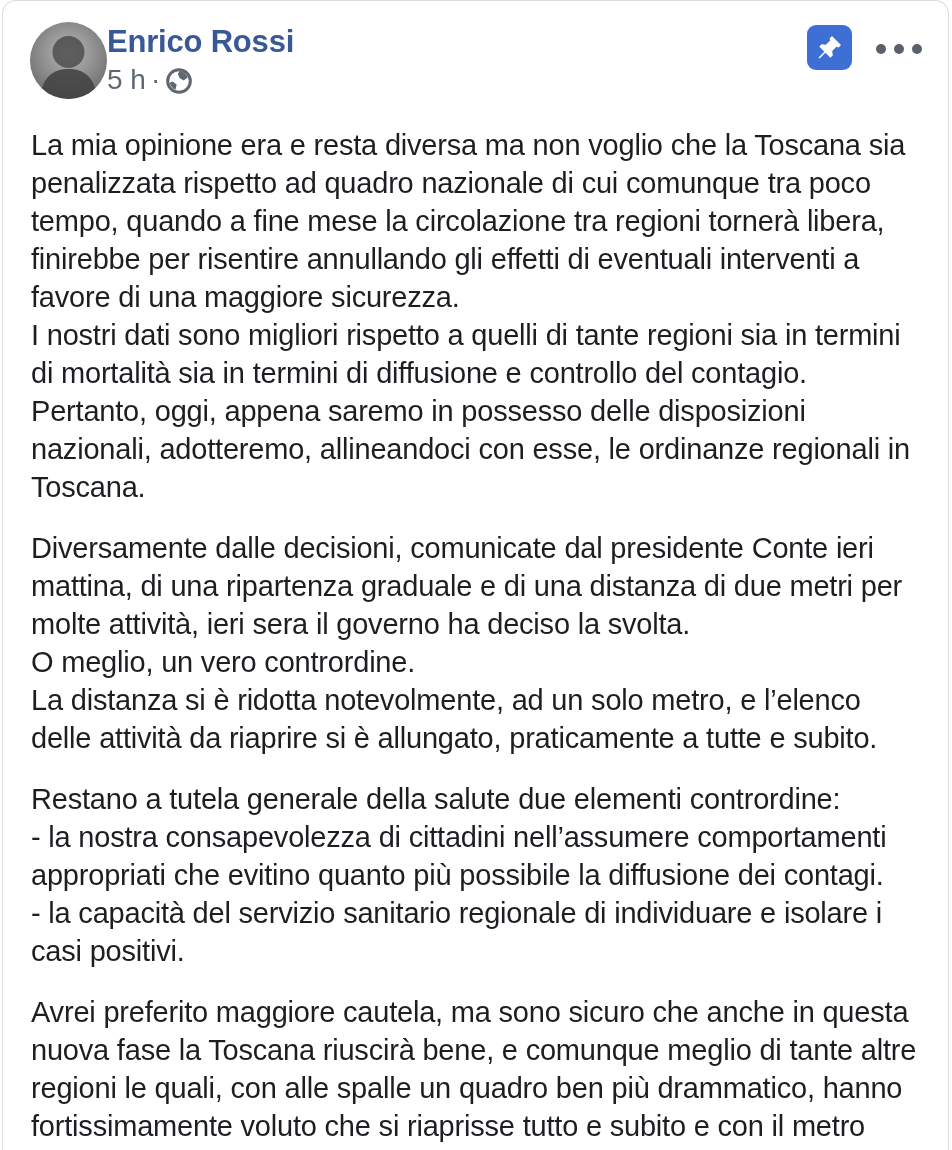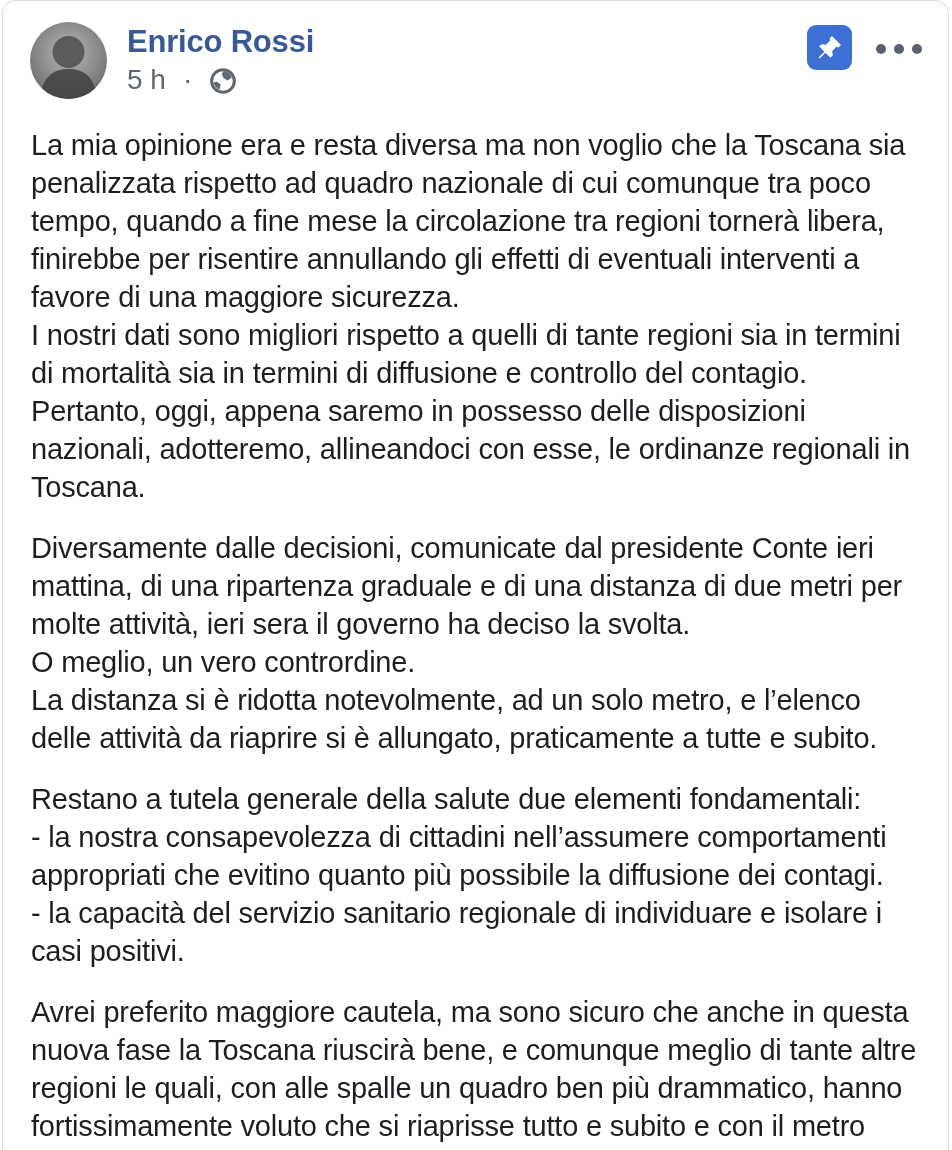--- a/index.html
+++ b/index.html
@@ -33,37 +33,36 @@
     height: 77px;
     border-radius: 50%;
     flex-shrink: 0;
     background: radial-gradient(circle at 50% 40%, #b9b9b9 0%, #8f8f8f 45%, #5a5a5a 100%);
     overflow: hidden;
     position: relative;
     cursor: pointer;
   }
   .avatar svg { position: absolute; left: 0; top: 0; }
   .header-text {
-    margin-left: 20px;
     flex: 1;
     padding-top: 1px;
   }
   .author {
     font-size: 31px;
     font-weight: 700;
     color: #385898;
     line-height: 37px;
     letter-spacing: -0.2px;
     cursor: pointer;
     display: inline-block;
   }
   .meta {
     display: flex;
     align-items: center;
-    gap: 17px;
+    gap: 5px;
     margin-top: 3px;
     font-size: 28px;
     color: #606770;
     line-height: 34px;
   }
   .meta .timestamp { cursor: pointer; }
   .globe-icon { display: inline-flex; margin-top: 2px; }
   .header-actions {
     display: flex;
     align-items: flex-start;
@@ -147,19 +146,19 @@
 
   </div>
 
   <div class="post-body">
     <p>La mia opinione era e resta diversa ma non voglio che la Toscana sia penalizzata rispetto ad quadro nazionale di cui comunque tra poco tempo, quando a fine mese la circolazione tra regioni tornerà libera, finirebbe per risentire annullando gli effetti di eventuali interventi a favore di una maggiore sicurezza.
 I nostri dati sono migliori rispetto a quelli di tante regioni sia in termini di mortalità sia in termini di diffusione e controllo del contagio.
 Pertanto, oggi, appena saremo in possesso delle disposizioni nazionali, adotteremo, allineandoci con esse, le ordinanze regionali in Toscana.</p>
     <p>Diversamente dalle decisioni, comunicate dal presidente Conte ieri mattina, di una ripartenza graduale e di una distanza di due metri per molte attività, ieri sera il governo ha deciso la svolta.
 O meglio, un vero contrordine.
 La distanza si è ridotta notevolmente, ad un solo metro, e l’elenco delle attività da riaprire si è allungato, praticamente a tutte e subito.</p>
-    <p>Restano a tutela generale della salute due elementi fondamentali:
+    <p>Restano a tutela generale della salute due elementi contrordine:
 - la nostra consapevolezza di cittadini nell’assumere comportamenti appropriati che evitino quanto più possibile la diffusione dei contagi.
 - la capacità del servizio sanitario regionale di individuare e isolare i casi positivi.</p>
     <p>Avrei preferito maggiore cautela, ma sono sicuro che anche in questa nuova fase la Toscana riuscirà bene, e comunque meglio di tante altre regioni le quali, con alle spalle un quadro ben più drammatico, hanno fortissimamente voluto che si riaprisse tutto e subito e con il metro corto.</p>
   </div>
 
 </div>
 
 </body></html>

